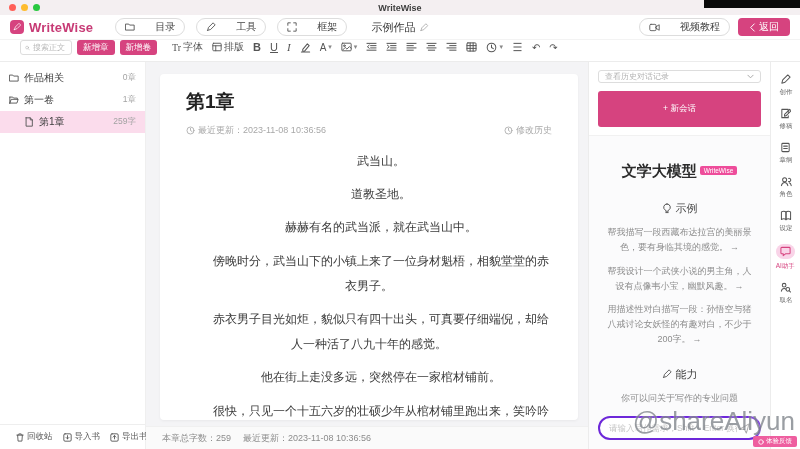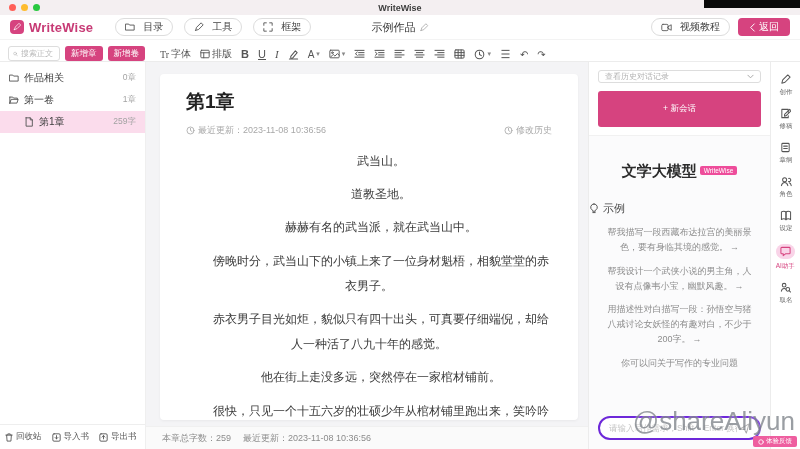--- a/index.html
+++ b/index.html
@@ -14,27 +14,27 @@
   .light.r { background:#ff5f57; } .light.y { background:#febc2e; } .light.g { background:#28c840; }
   .tb-title { position:absolute; left:0; right:0; text-align:center; font-size:9px; font-weight:700; color:#3d3d3d; }
   .black-bar { position:absolute; left:704px; top:0; width:96px; height:8px; background:#0a0a0a; }
 
   
   .header { height:25px; background:#fff; display:flex; align-items:center; padding:0 10px; position:relative; flex:none; border-bottom:1px solid #f3f3f3; }
   .logo { display:flex; align-items:center; gap:5px; }
   .logo-mark { width:14px; height:14px; border-radius:4px; background:#d6437f; color:#fff; display:flex; align-items:center; justify-content:center; }
   .logo-text { font-size:13px; font-weight:800; color:#c73a75; letter-spacing:.2px; }
   .nav-btns { display:flex; gap:11px; margin-left:22px; }
-  .hbtn { display:flex; align-items:center; gap:8px; height:18px; padding:0 9px; border:1px solid #ddd; border-radius:9px; background:#fff; font-size:10px; color:#444; cursor:pointer; }
+  .hbtn { display:flex; align-items:center; gap:20px; height:18px; padding:0 9px; border:1px solid #ddd; border-radius:9px; background:#fff; font-size:10px; color:#444; cursor:pointer; }
   .doc-title { position:absolute; left:50%; transform:translateX(-50%); display:flex; align-items:center; gap:4px; font-size:11px; color:#333; }
   .header-right { margin-left:auto; display:flex; gap:8px; align-items:center; }
   .btn-pink { display:flex; align-items:center; gap:3px; height:18px; padding:0 11px; border-radius:4px; background:#d6437f; color:#fff; font-size:10px; border:none; cursor:pointer; }
 
   
-  .toolbar { height:22px; background:#fff; border-bottom:1px solid #ececec; display:flex; align-items:flex-end; padding:0 8px; flex:none; }
+  .toolbar { height:22px; background:#fff; border-bottom:1px solid #ececec; display:flex; align-items:flex-start; padding:0 20px; flex:none; }
   .tb-left { display:flex; align-items:center; gap:5px; width:138px; flex:none; }
   .search-box { display:flex; align-items:center; gap:3px; border:1px solid #ddd; border-radius:3px; height:15px; padding:0 4px; width:52px; background:#fff; }
   .search-box input { border:none; outline:none; width:34px; font-size:8px; color:#666; background:transparent; }
   .search-box input::placeholder { color:#b9b9b9; }
   .mini-pink { height:15px; padding:0 6px; border:none; border-radius:3px; background:#d6437f; color:#fff; font-size:8.5px; cursor:pointer; }
   .tb-icons { display:flex; align-items:center; gap:9px; margin-left:14px; color:#555; }
   .tico { display:flex; align-items:center; gap:2px; font-size:10px; color:#555; cursor:pointer; }
   .tico b { font-size:11px; font-weight:700; }
   .tico .u { text-decoration:underline; font-size:11px; }
   .tico .it { font-style:italic; font-family:"Liberation Serif",serif; font-size:11px; }
@@ -44,42 +44,42 @@
   
   .body { flex:1; display:flex; min-height:0; }
 
   
   .sidebar { width:146px; background:#fff; border-right:1px solid #efefef; display:flex; flex-direction:column; flex:none; }
   .tree { padding-top:5px; }
   .trow { display:flex; align-items:center; gap:5px; height:22px; padding:0 9px; font-size:10px; color:#3c3c3c; cursor:pointer; }
   .trow .cnt { margin-left:auto; font-size:8.5px; color:#a3a3a3; }
   .trow.child { padding-left:24px; }
   .trow.active { background:#fbdcec; }
-  .sb-footer { margin-top:auto; border-top:1px solid #eee; height:25px; display:flex; align-items:center; gap:10px; padding:0 5px; }
+  .sb-footer { margin-top:auto; border-top:1px solid #eee; height:25px; display:flex; align-items:center; gap:10px; padding:0 16px; }
   .sbf-btn { display:flex; align-items:center; gap:3px; font-size:8.5px; color:#555; cursor:pointer; white-space:nowrap; }
 
   
   .main { flex:1; background:#f4f4f6; display:flex; flex-direction:column; min-width:0; }
   .card { flex:1; margin:12px 10px 6px 14px; background:#fff; border-radius:4px; box-shadow:0 1px 3px rgba(0,0,0,.05); padding:15px 26px 8px; overflow:hidden; }
   .chapter-title { font-size:19px; font-weight:700; color:#222; margin-bottom:9px; }
   .meta { display:flex; justify-content:space-between; align-items:center; font-size:9px; color:#a8a8a8; padding-bottom:4px; }
   .meta-item { display:flex; align-items:center; gap:3px; }
   .content p { font-size:12px; color:#3a3a3a; line-height:2.1; text-indent:2em; margin:8px 0;text-align:center; }
   .main-status { height:23px; background:#fafafa; border-top:1px solid #f0f0f0; display:flex; align-items:center; gap:12px; padding:0 16px; font-size:9px; color:#8c8c8c; flex:none; }
 
   
   .ai { width:182px; background:#fff; border-left:1px solid #ececec; display:flex; flex-direction:column; flex:none; }
   .ai-top { display:flex; gap:8px; padding:8px 9px; border-bottom:1px solid #f1f1f1;flex-direction:column; }
   .ai-select { flex:1; display:flex; align-items:center; justify-content:space-between; border:1px solid #ddd; border-radius:3px; height:20px; padding:0 6px; font-size:8px; color:#b3b3b3; cursor:pointer; }
   .ai-new { height:36px; padding:0 7px; background:#d6437f; color:#fff; border:none; border-radius:3px; font-size:8.5px; cursor:pointer; white-space:nowrap; }
   .ai-body { flex:1; background:#fbfbfc; display:flex; flex-direction:column; overflow:hidden; }
   .model-row { margin-top:26px; text-align:center; }
   .model-title { font-family:"DejaVu Serif", serif; font-size:15px; font-weight:700; color:#2c2c2c; }
   .model-badge { display:inline-block; margin-left:3px; background:#ee4d9b; color:#fff; font-size:6.5px; padding:1px 4px; border-radius:2px; vertical-align:3px; }
-  .sec-head { display:flex; align-items:center; gap:4px; font-size:11px; color:#454545; margin-top:20px; font-weight:400; }
+  .sec-head { display:flex; align-items:center; justify-content:center; gap:4px; font-size:11px; color:#454545; margin-top:20px; font-weight:400; }
   .ex-item { font-size:9px; color:#8d8d8d; text-align:center; line-height:1.65; margin:9px 16px 0; cursor:pointer; }
   .ex-item .arrow { color:#8d8d8d; margin-left:2px; }
   .ab-item { font-size:9px; color:#8d8d8d; text-align:center; margin:10px 16px 0; }
   .ai-input { margin:auto 9px 9px; border:2px solid #6d28d9; border-radius:13px; height:24px; display:flex; align-items:center; padding:0 9px; background:#fff; }
   .ai-input input { flex:1; border:none; outline:none; font-size:8.5px; color:#555; background:transparent; }
   .ai-input input::placeholder { color:#c4c4c4; }
 
   
   .rail { width:30px; background:#fff; border-left:1px solid #ececec; display:flex; flex-direction:column; align-items:center; padding-top:12px; gap:11px; flex:none; }
   .rail-item { display:flex; flex-direction:column; align-items:center; gap:2px; cursor:pointer; color:#555; }
@@ -372,20 +372,26 @@
         <div class="sec-head">
           <svg class="ic" width="10" height="11" viewBox="0 0 11 12">
               <path d="M5.5 1a3.6 3.6 0 012 6.6c-.5.4-.5.9-.5 1.4h-3c0-.5 0-1-.5-1.4A3.6 3.6 0 015.5 1z"></path>
               <path d="M4.2 10.5h2.6"></path>
             </svg>
           <span>示例</span>
         </div>
         <div class="ex-item"><span>帮我描写一段西藏布达拉宫的美丽景色，要有身临其境的感觉。</span><span class="arrow">→</span></div>
         <div class="ex-item"><span>帮我设计一个武侠小说的男主角，人设有点像韦小宝，幽默风趣。</span><span class="arrow">→</span></div>
         <div class="ex-item"><span>用描述性对白描写一段：孙悟空与猪八戒讨论女妖怪的有趣对白，不少于200字。</span><span class="arrow">→</span></div>
+        <div class="sec-head">
+          <svg class="ic" width="10" height="10" viewBox="0 0 12 12">
+              <path d="M2 10l1-3.5L8.5 1 11 3.5 5.5 9 2 10z"></path>
+            </svg>
+          <span>能力</span>
+        </div>
         <div class="ab-item">你可以问关于写作的专业问题</div>
         <div class="ai-input">
           <input placeholder="请输入写作需求，Shift + Enter 换行" style="">
           <svg class="ic gray" width="11" height="11" viewBox="0 0 12 12">
               <path d="M1 6.5L11 1 8 11 6 7 1 6.5z"></path>
             </svg>
         </div>
       </div>
     </section>
 

